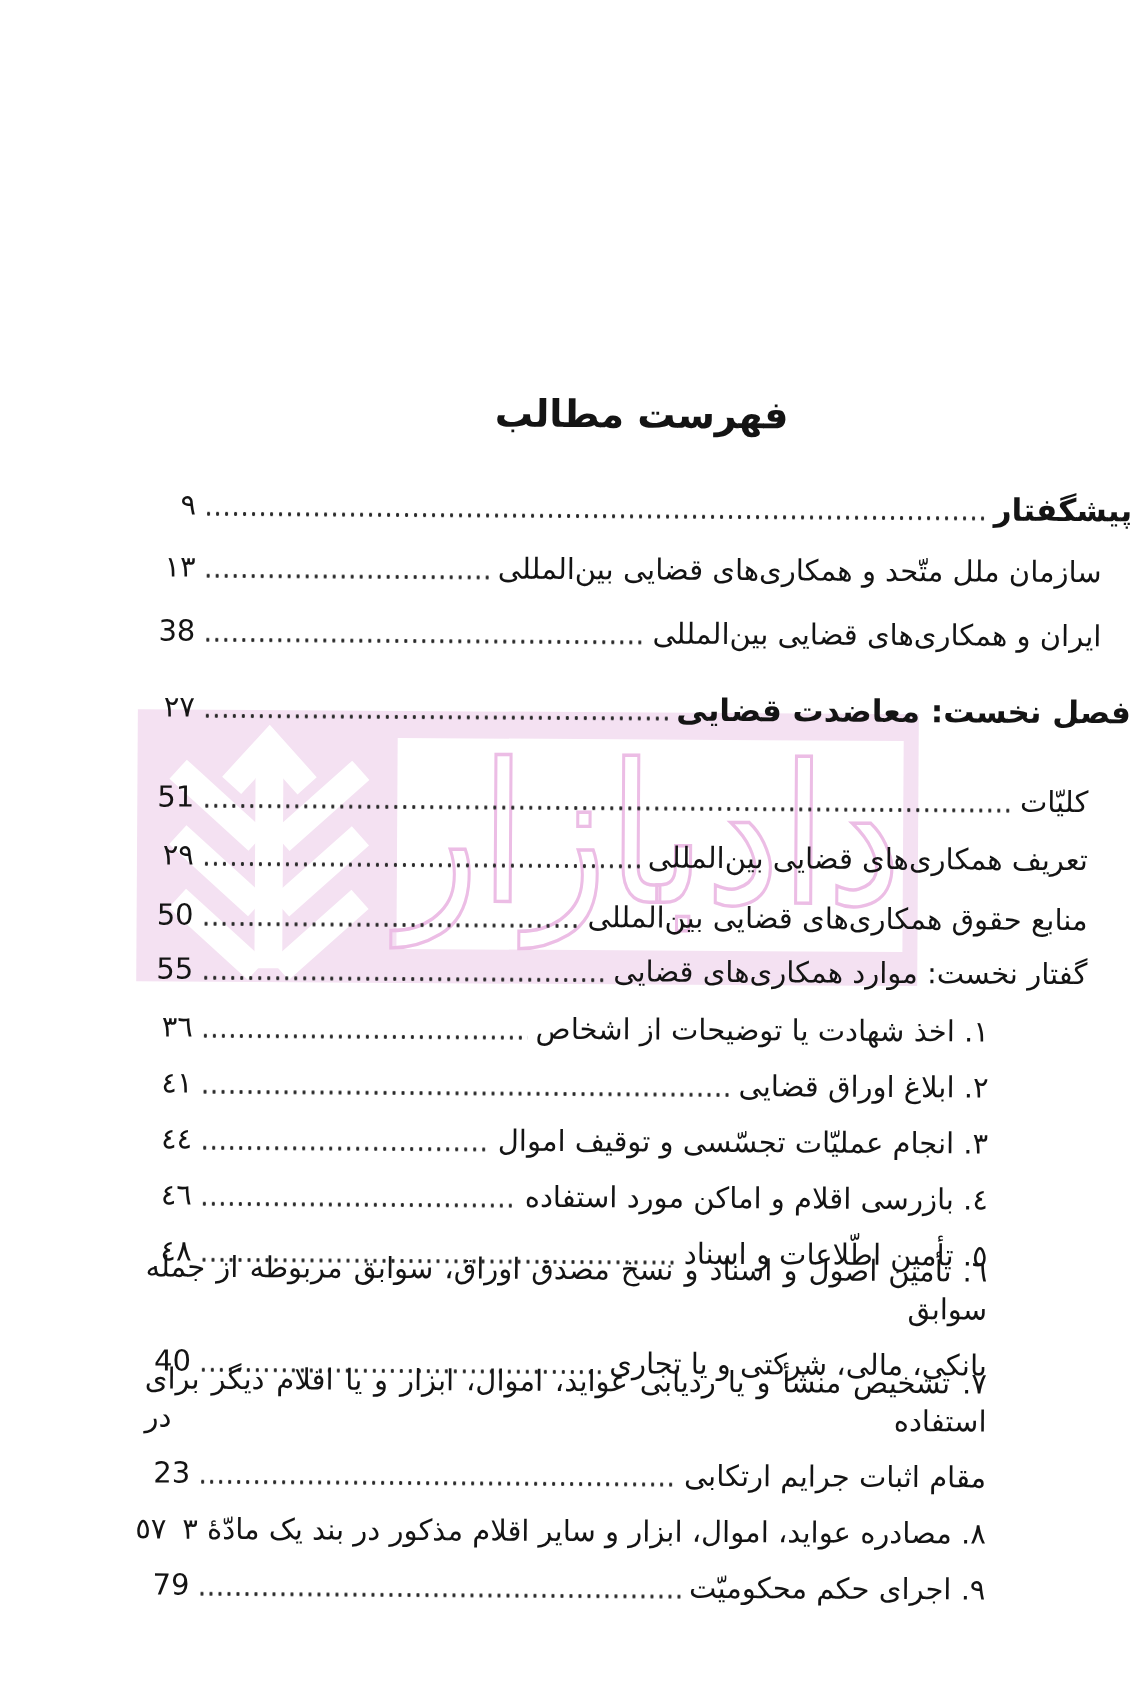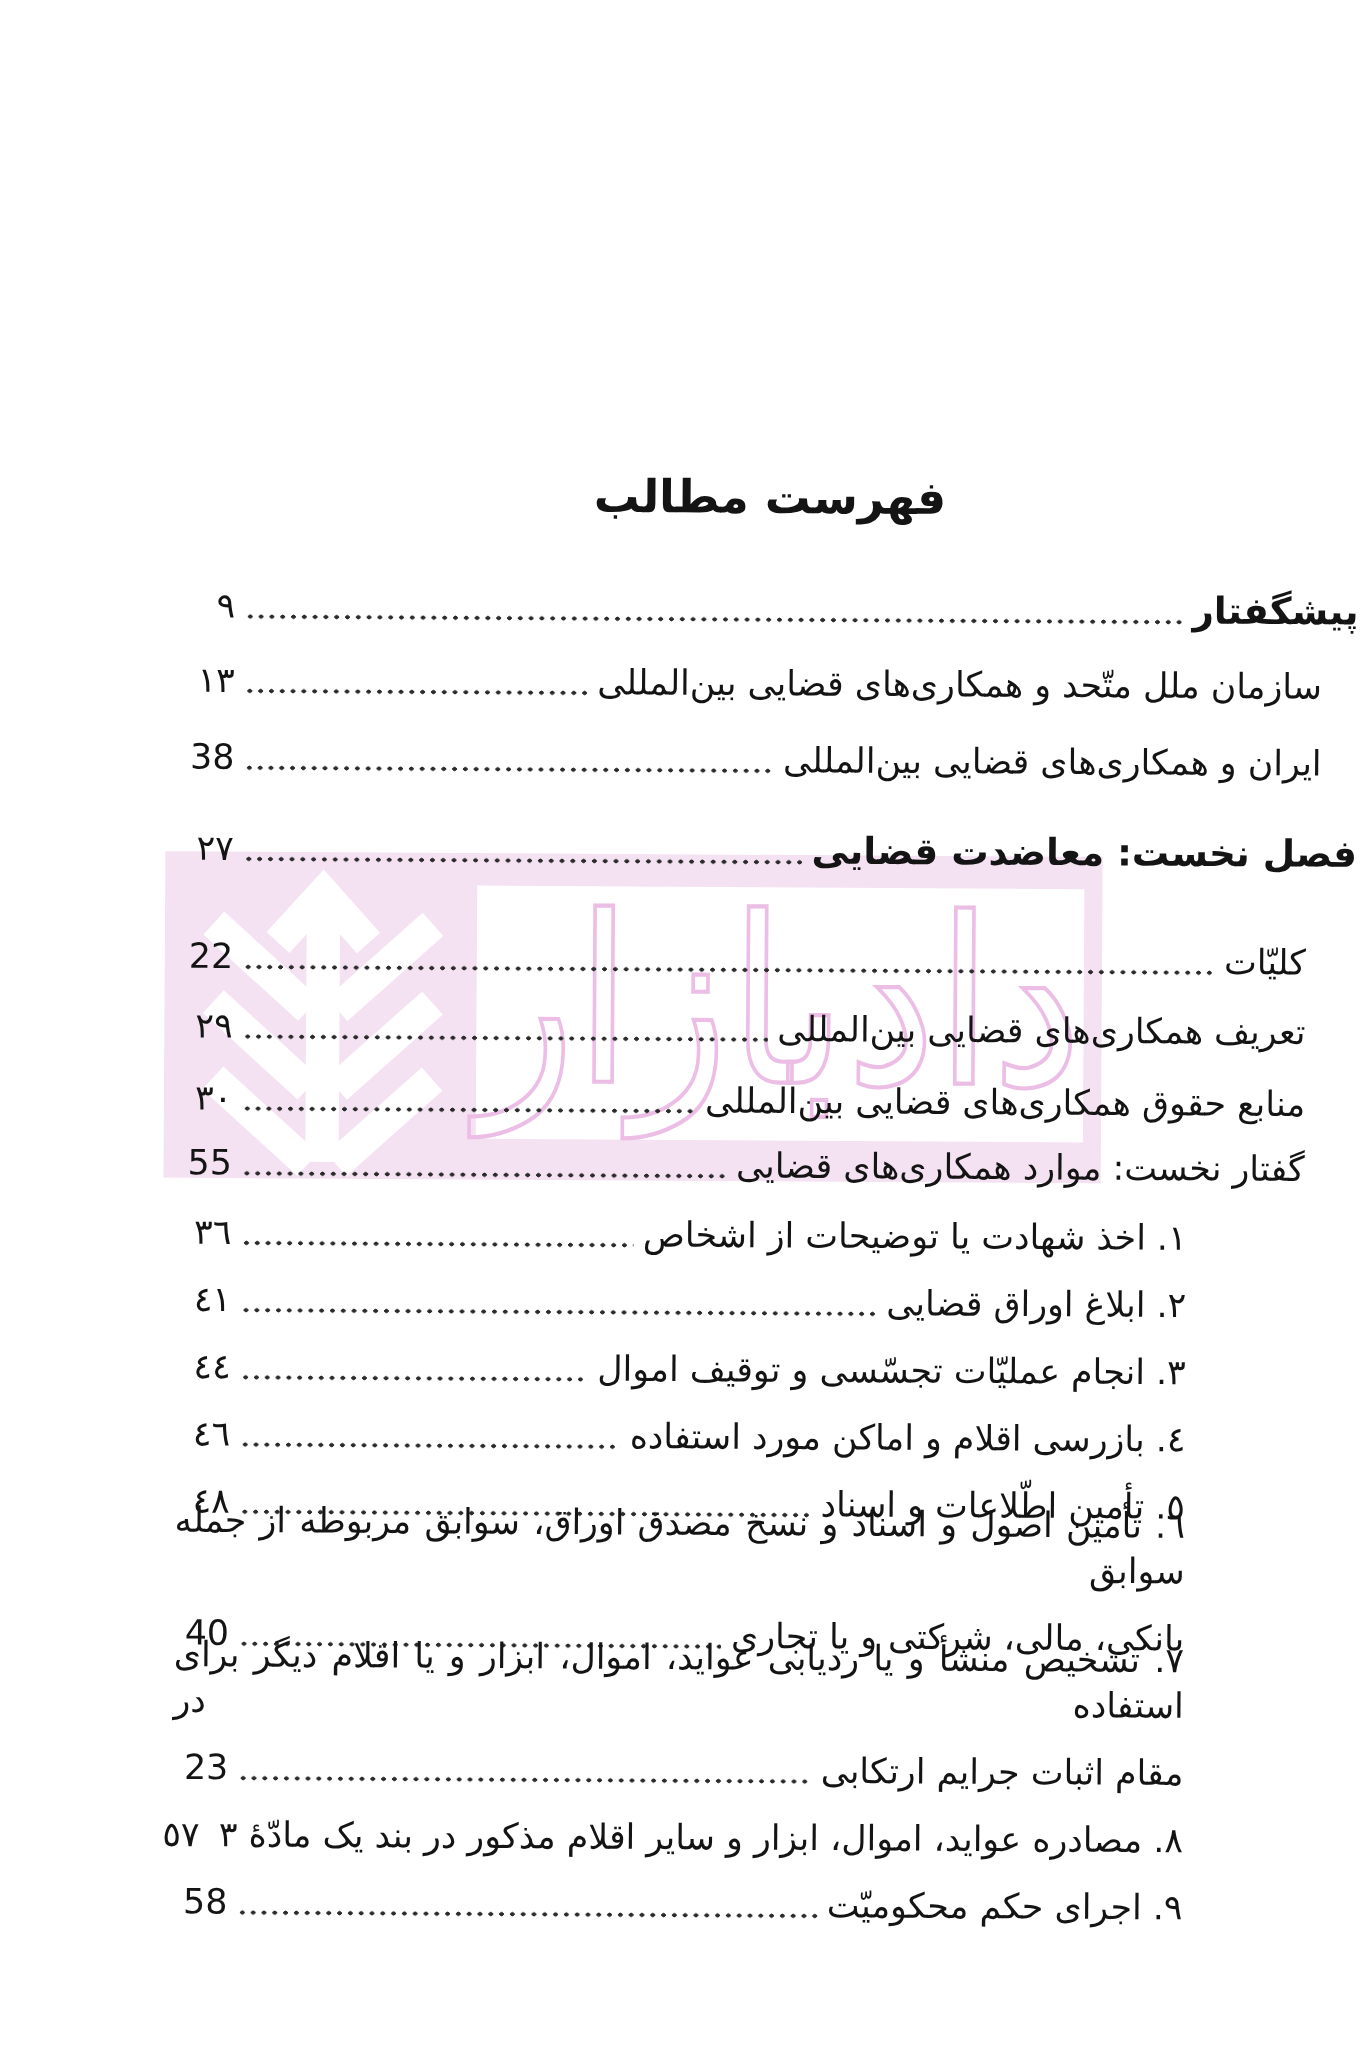--- a/index.html
+++ b/index.html
@@ -127,33 +127,33 @@
 
     <div class="row b" style="top:688px;--ind:0px">
       <span class="t">فصل نخست: معاضدت قضایی</span>
       <span class="dots"></span>
       <span class="pg">٢٧</span>
     </div>
 
     <div class="row" style="top:778px;--ind:42px">
       <span class="t">کلیّات</span>
       <span class="dots"></span>
-      <span class="pg">22</span>
+      <span class="pg">51</span>
     </div>
 
     <div class="row" style="top:836px;--ind:42px">
       <span class="t">تعریف همکاری‌های قضایی بین‌المللی</span>
       <span class="dots"></span>
       <span class="pg">٢٩</span>
     </div>
 
     <div class="row" style="top:896px;--ind:42px">
       <span class="t">منابع حقوق همکاری‌های قضایی بین‌المللی</span>
       <span class="dots"></span>
-      <span class="pg">٣٠</span>
+      <span class="pg">50</span>
     </div>
 
     <div class="row" style="top:950px;--ind:42px">
       <span class="t">گفتار نخست: موارد همکاری‌های قضایی</span>
       <span class="dots"></span>
       <span class="pg">55</span>
     </div>
 
     <div class="row" style="top:1008px;--ind:140px">
       <span class="t">١. اخذ شهادت یا توضیحات از اشخاص</span>
@@ -205,17 +205,17 @@
 
     <div class="row" style="top:1510px;--ind:140px">
       <span class="t">٨. مصادره عواید، اموال، ابزار و سایر اقلام مذکور در بند یک مادّهٔ ٣</span>
       <span class="dots"></span>
       <span class="pg">٥٧</span>
     </div>
 
     <div class="row" style="top:1566px;--ind:140px">
       <span class="t">٩. اجرای حکم محکومیّت</span>
       <span class="dots"></span>
-      <span class="pg">58</span>
+      <span class="pg">79</span>
     </div>
 
   </div>
 </div>
 
 </body></html>

